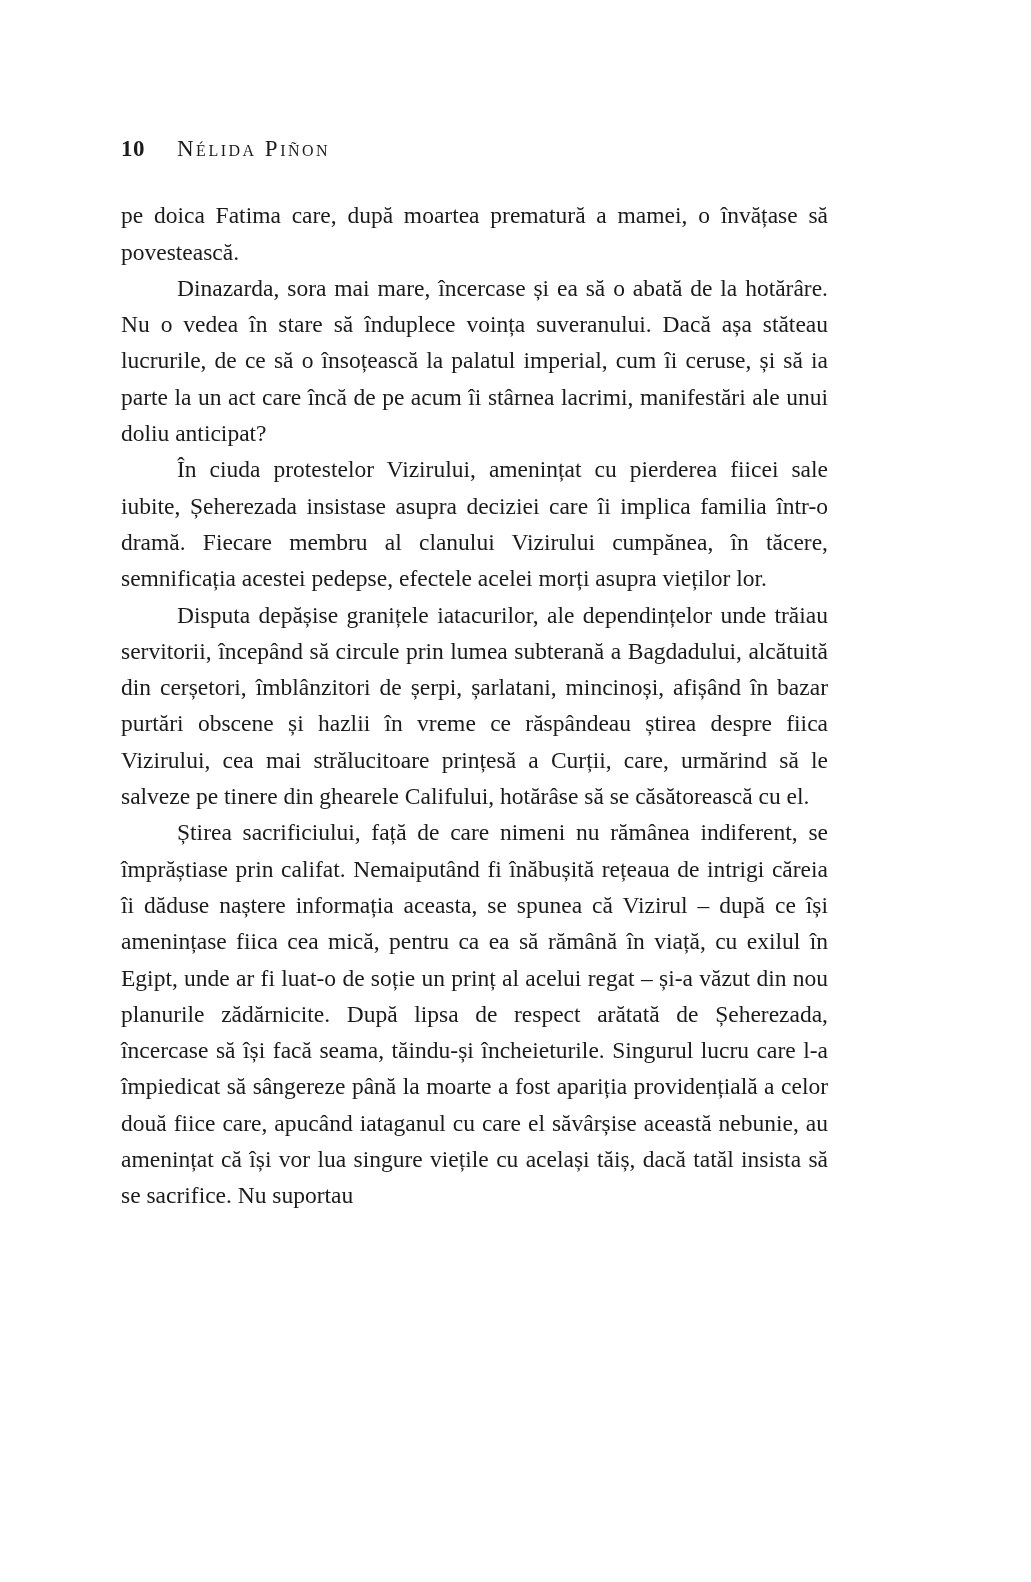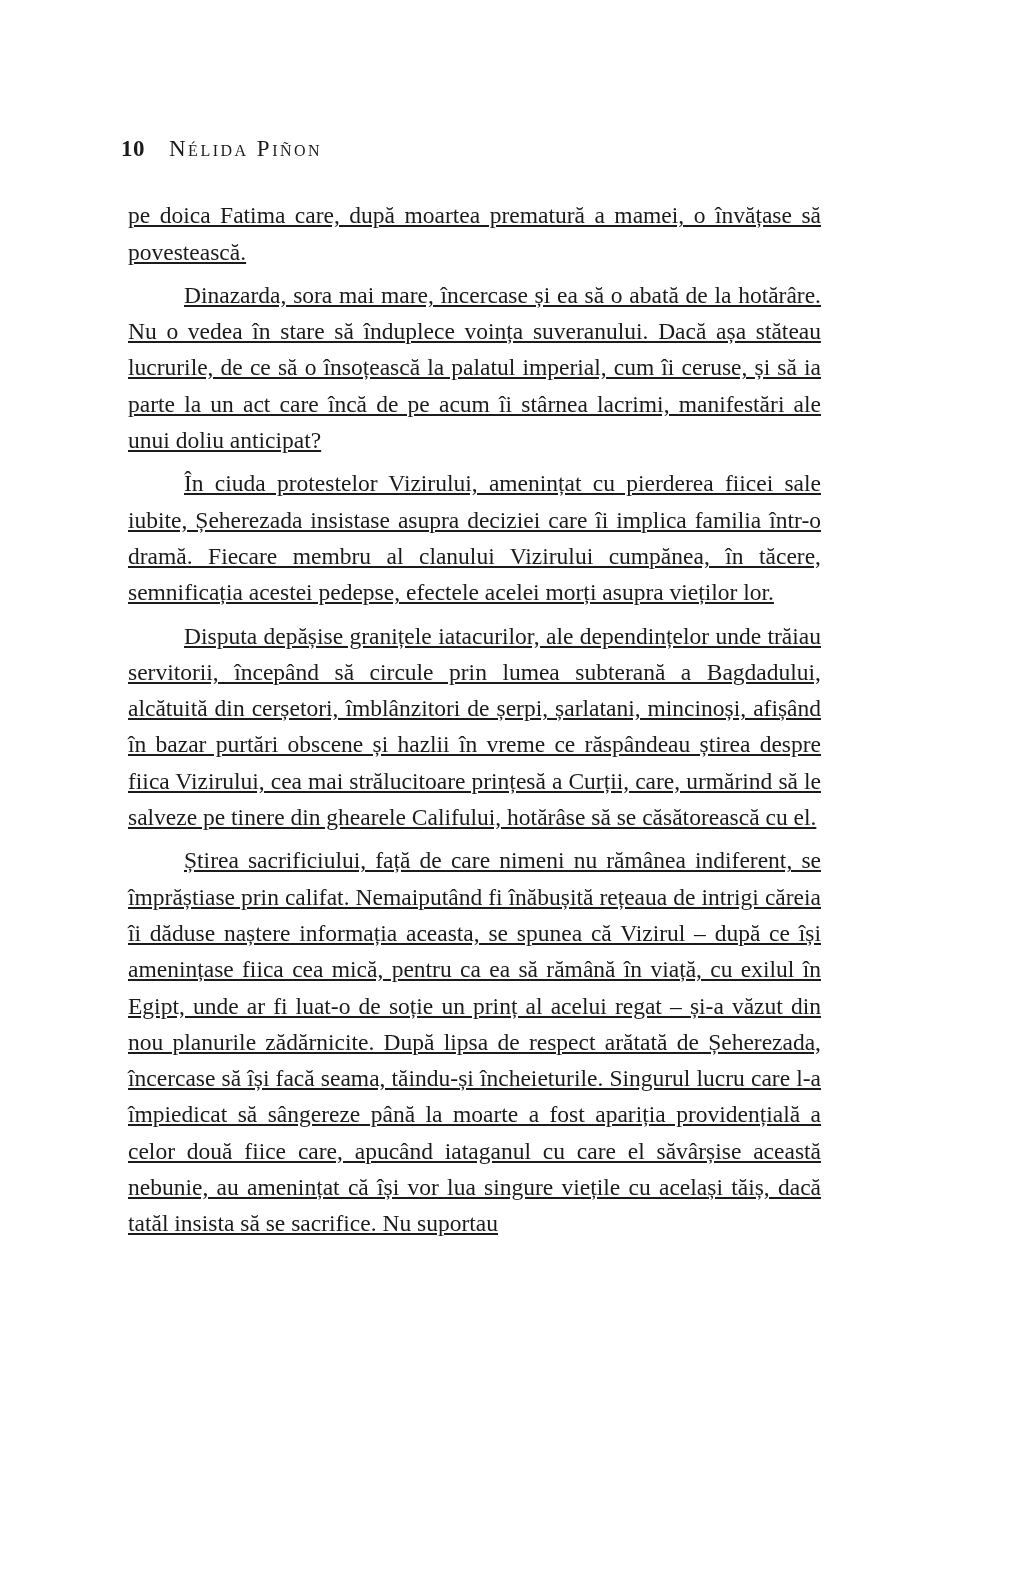--- a/index.html
+++ b/index.html
@@ -28,36 +28,35 @@
     font-size: 23px;
     line-height: 1.1;
     margin: 0 0 36px 0;
     white-space: nowrap;
   }
   .folio {
     font-weight: 700;
     letter-spacing: 0.5px;
   }
   .running-title {
-    margin-left: 24px;
+    margin-left: 32px;
     font-variant: small-caps;
     letter-spacing: 2.5px;
     font-weight: 400;
   }
   .text-block {
     font-size: 23.5px;
     line-height: 36.3px;
     text-align: justify;
     text-justify: inter-word;
   }
   .para {
-    margin: 7px;
+    margin: 0;
     padding: 0;
     text-indent: 56px;
-    text-decoration: underline;
   }
   .para.continuation {
     text-indent: 0;
   }
 </style>
 </head>
 <body>
 
 <div class="book-page">
 

